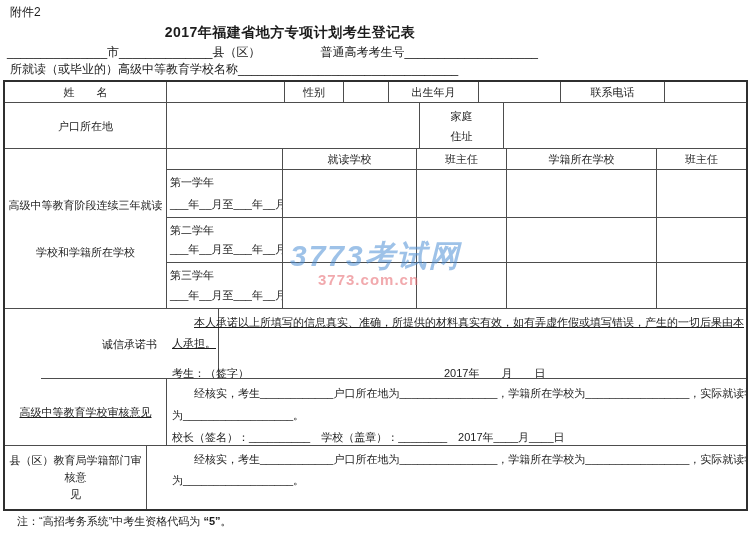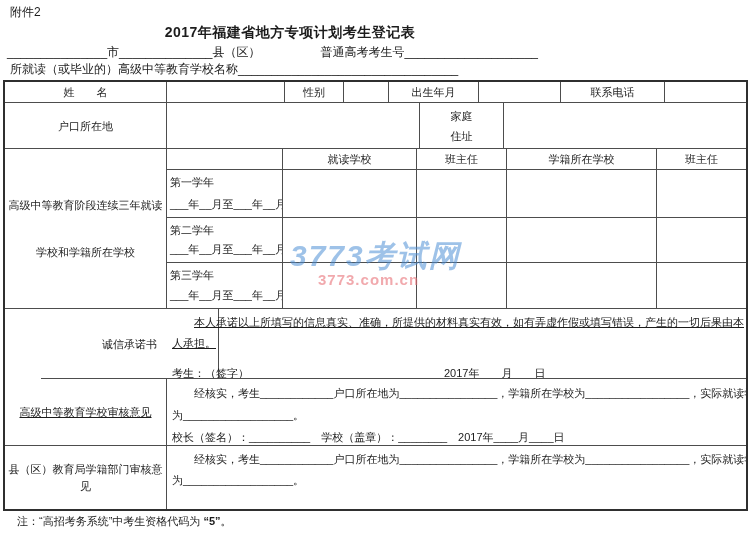--- a/index.html
+++ b/index.html
@@ -124,21 +124,21 @@
     </div>
   </div>
 
   <div class="cell" style="left:0; top:297px; width:162px; height:67px;text-decoration:underline;">高级中等教育学校审核意见</div>
   <div class="cell no-r blockcell lh22" style="left:162px; top:297px; width:579px; height:67px;">
     <div class="ti">经核实，考生____________户口所在地为________________，学籍所在学校为_________________，实际就读学校</div>
     <div>为__________________。</div>
     <div>校长（签名）：__________　学校（盖章）：________　2017年____月____日</div>
   </div>
 
-  <div class="cell col2 no-b" style="left:0; top:364px; width:162px; height:63px; line-height:17px;">
+  <div class="cell col2 no-b" style="left:0; top:364px; width:142px; height:63px; line-height:17px;">
     <div>县（区）教育局学籍部门审核意</div>
     <div>见</div>
   </div>
   <div class="cell no-r no-b blockcell lh21" style="left:162px; top:364px; width:579px; height:63px;">
     <div class="ti">经核实，考生____________户口所在地为________________，学籍所在学校为_________________，实际就读学校</div>
     <div>为__________________。</div>
   </div>
 
 </div>
 

